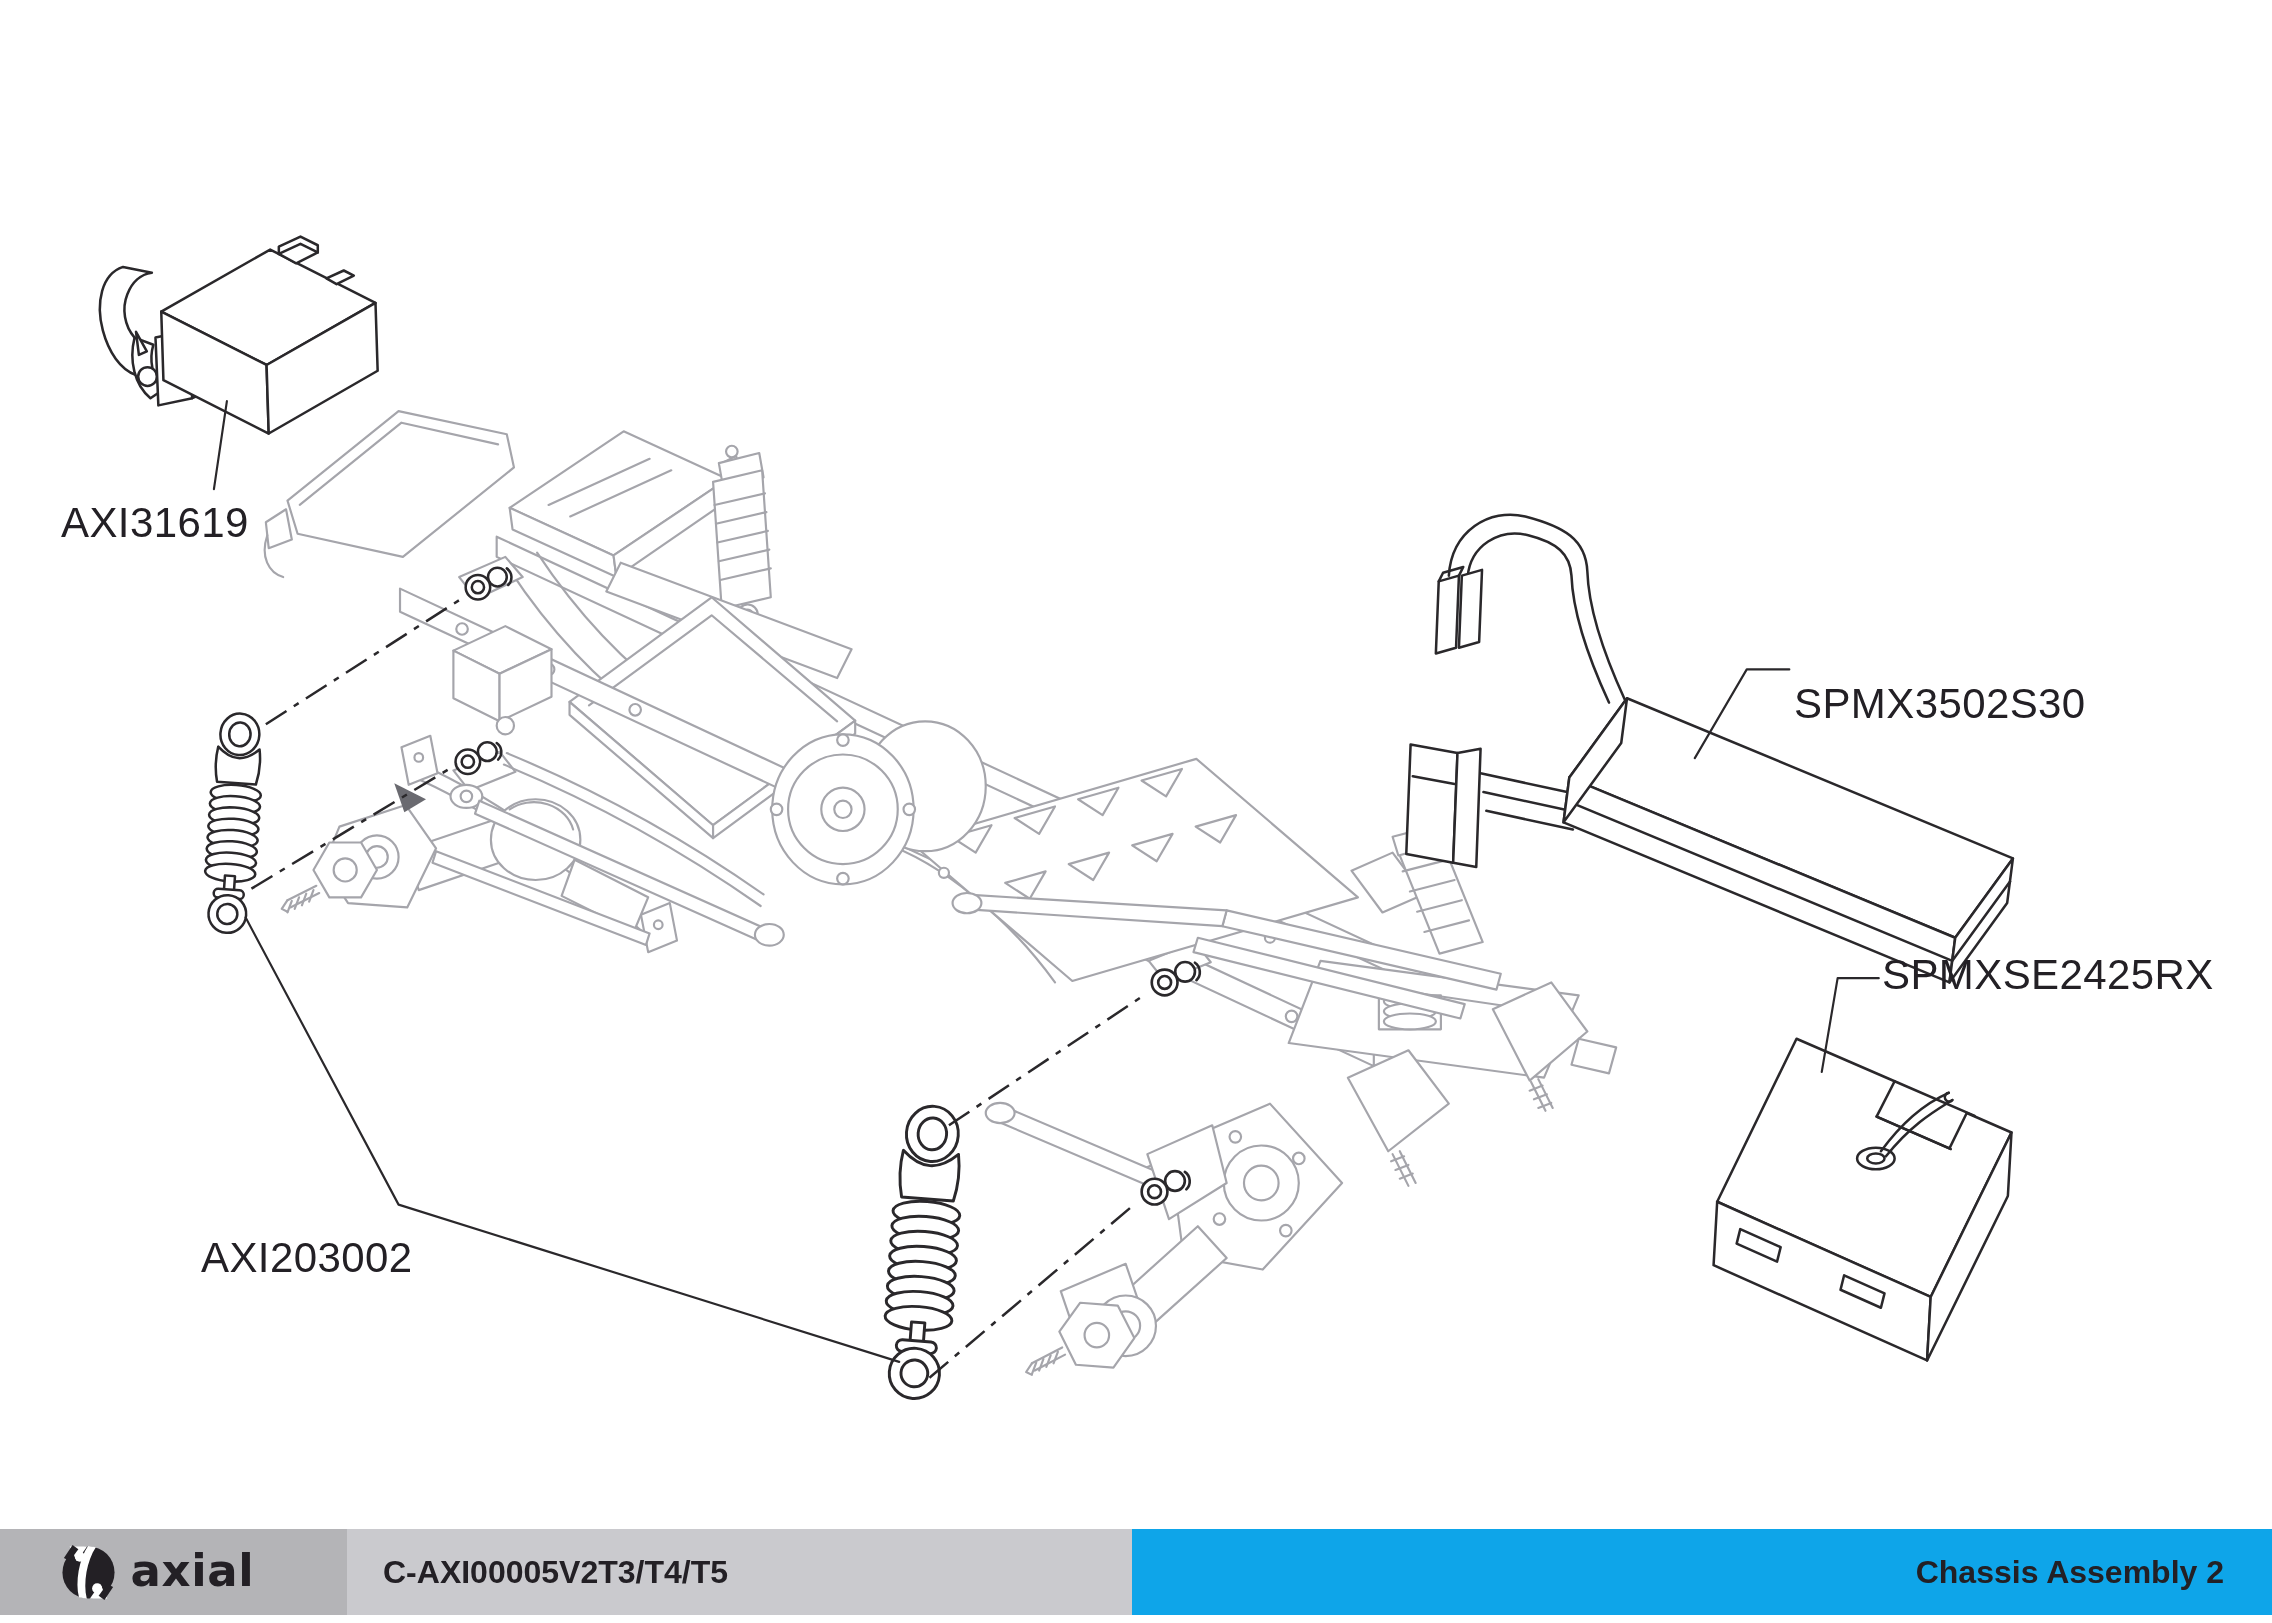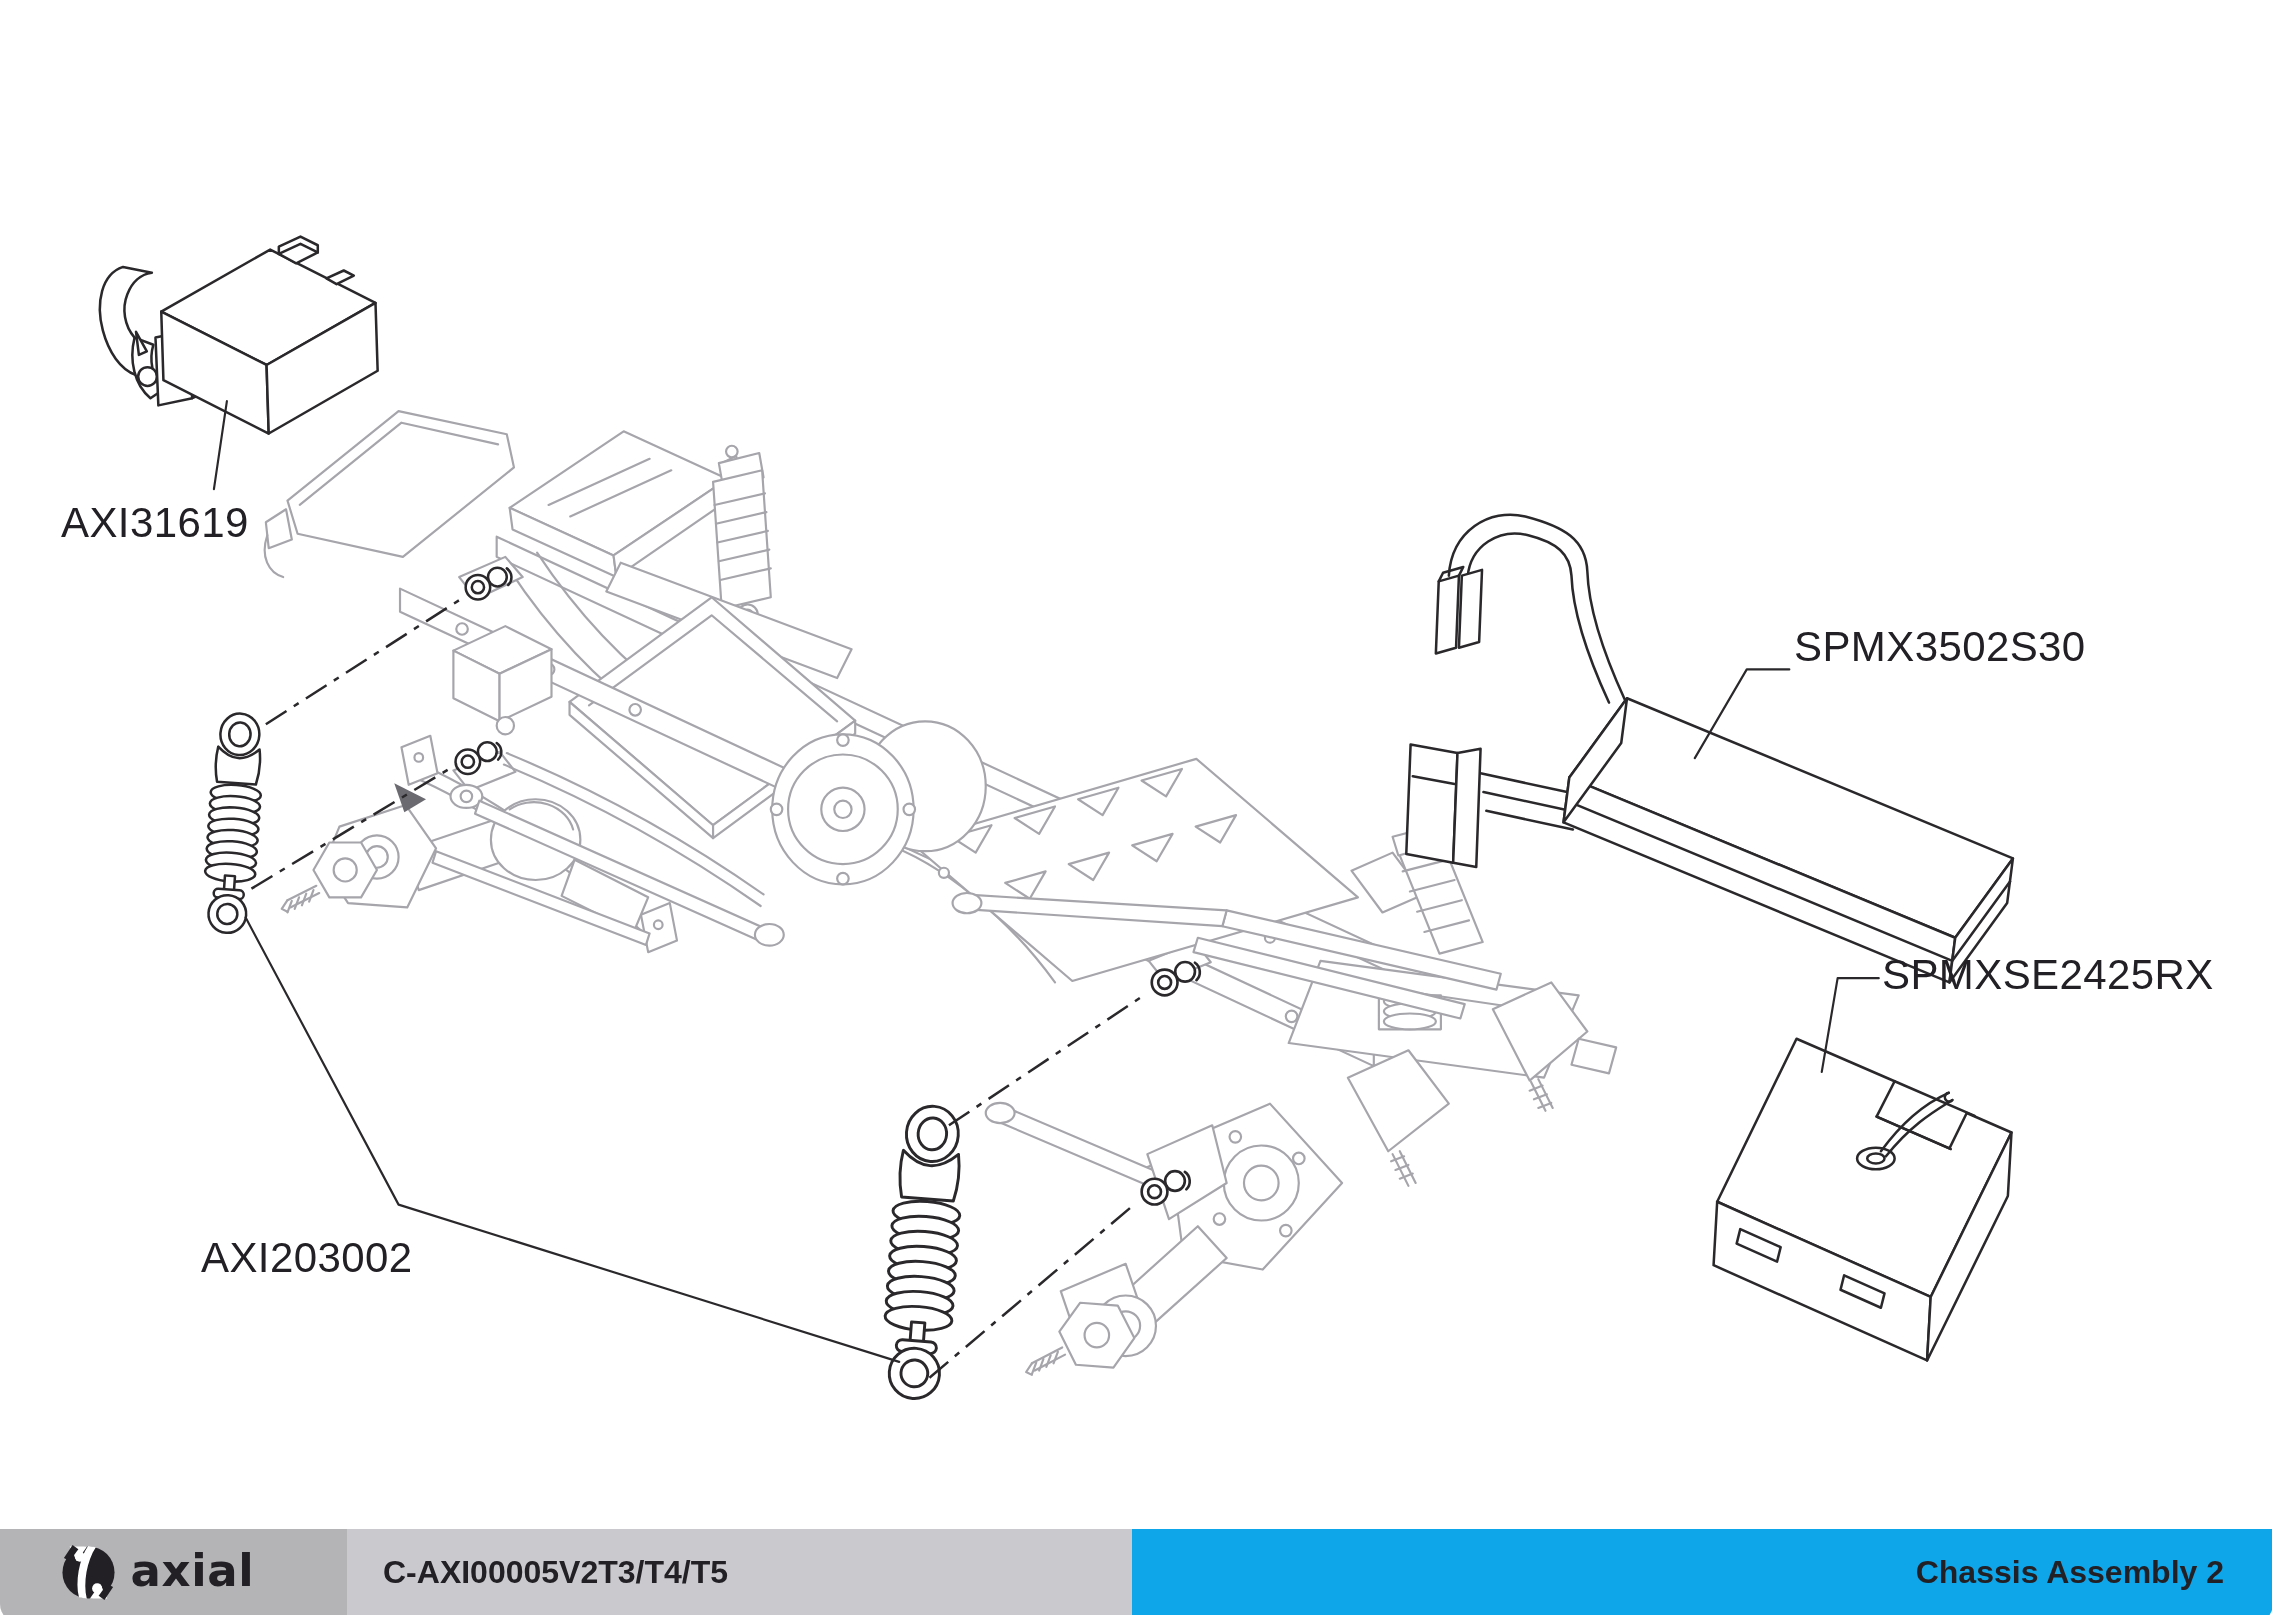--- a/index.html
+++ b/index.html
@@ -1,17 +1,17 @@
 <!DOCTYPE html>
 <html style="font-size:11.5px"><head>
 <meta charset="utf-8">
 <style>
   html,body{margin:0;padding:0;background:#ffffff;}
   #page{position:relative;width:2273px;height:1623px;background:#ffffff;overflow:hidden;
-        font-family:"Liberation Sans",sans-serif;border-radius:19px;}
+        font-family:"Liberation Sans",sans-serif;}
   .part-label{position:absolute;font-size:42px;letter-spacing:0.4px;color:#232025;
               font-family:"Liberation Sans",sans-serif;white-space:nowrap;}
   #diagram-svg{position:absolute;left:0;top:0;}
   #footer{position:absolute;left:0;top:1529px;width:2273px;height:95px;display:flex;}
   #footer .block{height:86px;display:flex;align-items:center;}
   #footer-left{width:347px;background:#b4b4b7;padding-left:61px;box-sizing:border-box;gap:14.4px;}
   #footer-mid{width:785px;background:#cacace;padding-left:36px;box-sizing:border-box;gap:40px;}
   #footer-right{flex:1;background:#0ea5e9;justify-content:flex-end;padding-right:49px;box-sizing:border-box;}
   .footer-text{font-size:32px;color:#232025;white-space:pre;}
   .bold{font-weight:bold;}
@@ -280,21 +280,21 @@
   <g stroke="#2a282b" stroke-width="3" fill="none" stroke-linejoin="round" stroke-linecap="round">
     <polyline points="296,678 314,556"></polyline>
     <polyline points="340,1272 552,1670 1246,1888"></polyline>
     <polyline points="2480,928 2421,928 2349,1051"></polyline>
     <polyline points="2604,1356 2547,1356 2525,1486"></polyline>
   </g>
 </svg>
 
 <div class="part-label" style="left:61px;top:499px;">AXI31619</div>
 <div class="part-label" style="left:201px;top:1234px;">AXI203002</div>
-<div class="part-label" style="left:1794px;top:623px;">SPMX3502S30</div>
+<div class="part-label" style="left:1794px;top:680px;">SPMX3502S30</div>
 <div class="part-label" style="left:1882px;top:951px;">SPMXSE2425RX</div>
 
 <div id="footer">
   <div id="footer-left" class="block">
     <svg width="55" height="55" viewBox="0 0 76 76">
       <circle cx="38" cy="38" r="36" fill="#232025"></circle>
       <path d="M31,2 C22,22 22,54 31,74 L42,74 C33,54 33,22 42,2 Z" fill="#ffffff" transform="rotate(10 38 38)"></path>
       <path d="M12,2 L36,2 L22,22 Z" fill="#ffffff"></path>
       <path d="M64,74 L40,74 L54,54 Z" fill="#ffffff"></path>
       <circle cx="26" cy="16" r="7" fill="#ffffff"></circle>

